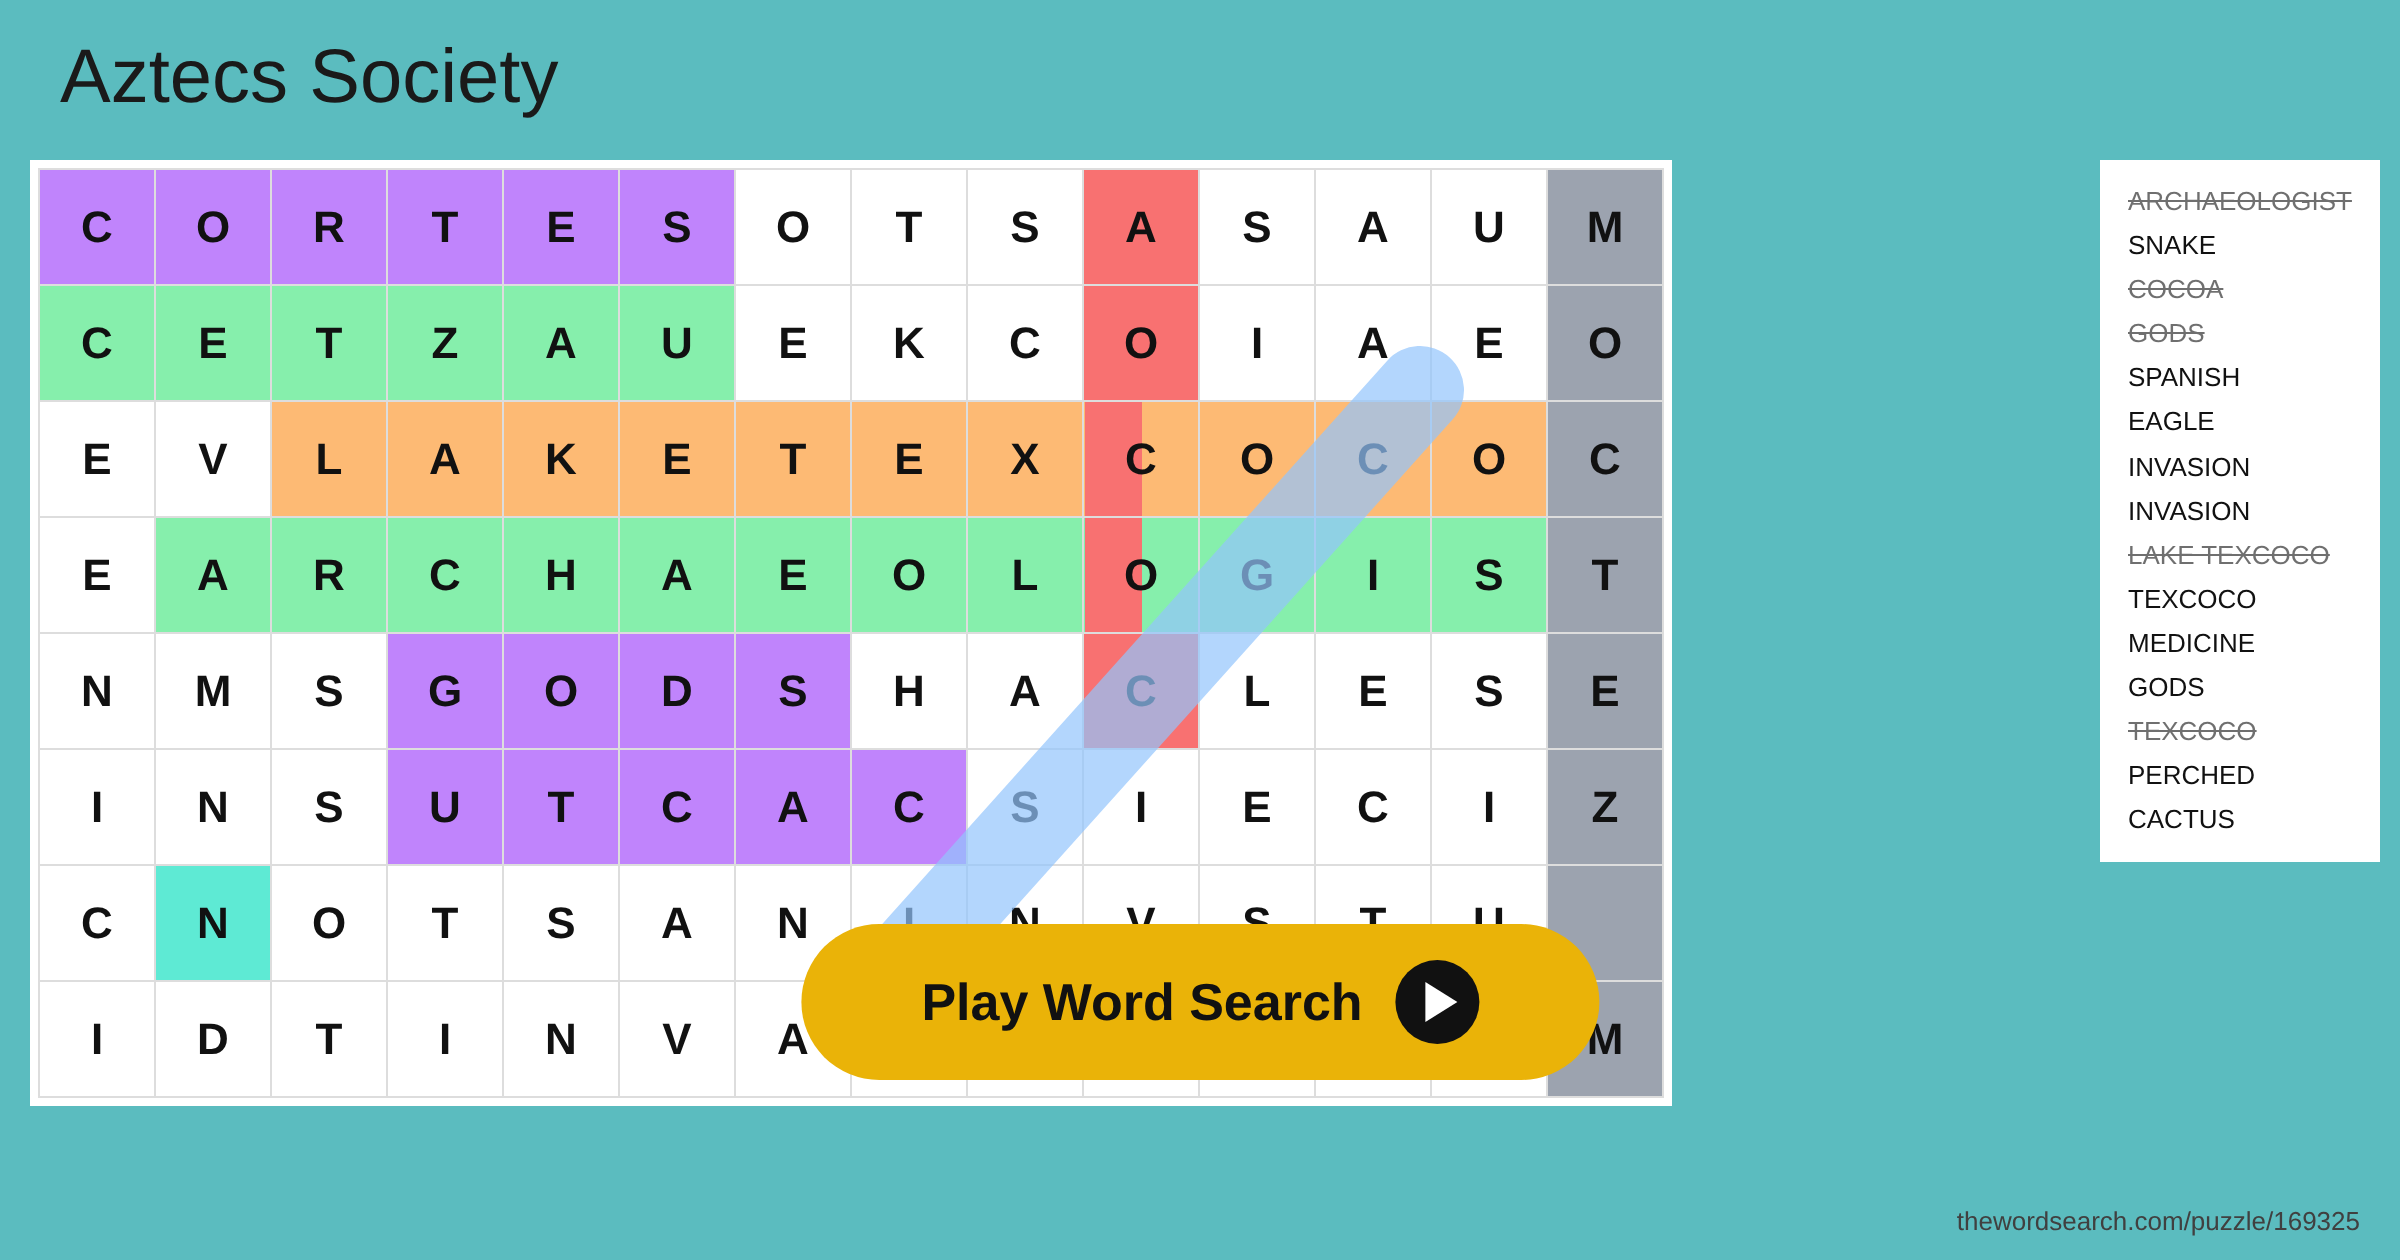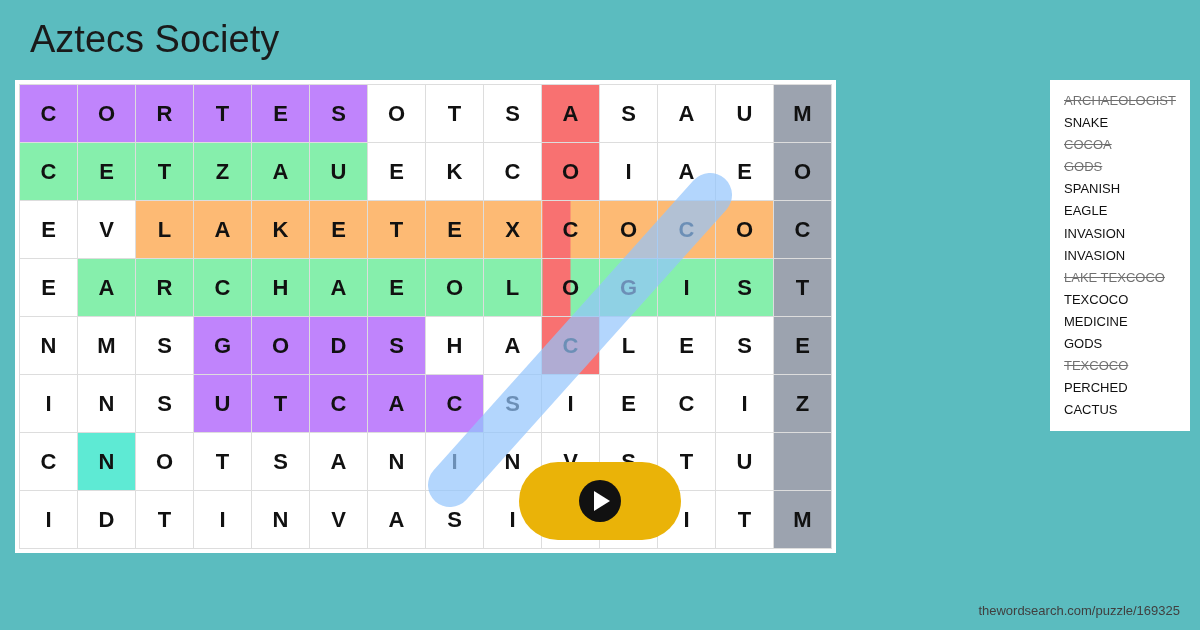--- a/index.html
+++ b/index.html
@@ -285,16 +285,17 @@
   <span class="word-list-item word-found">LAKE TEXCOCO</span>
   <span class="word-list-item">TEXCOCO</span>
   <span class="word-list-item">MEDICINE</span>
   <span class="word-list-item">GODS</span>
   <span class="word-list-item word-found">TEXCOCO</span>
   <span class="word-list-item">PERCHED</span>
   <span class="word-list-item">CACTUS</span>
 </div>
 
 <button id="play-button">
+  <span>Play Word Search</span>
   <div class="play-icon"></div>
 </button>
 
 <div id="footer">thewordsearch.com/puzzle/169325</div>
 
 </body></html>

